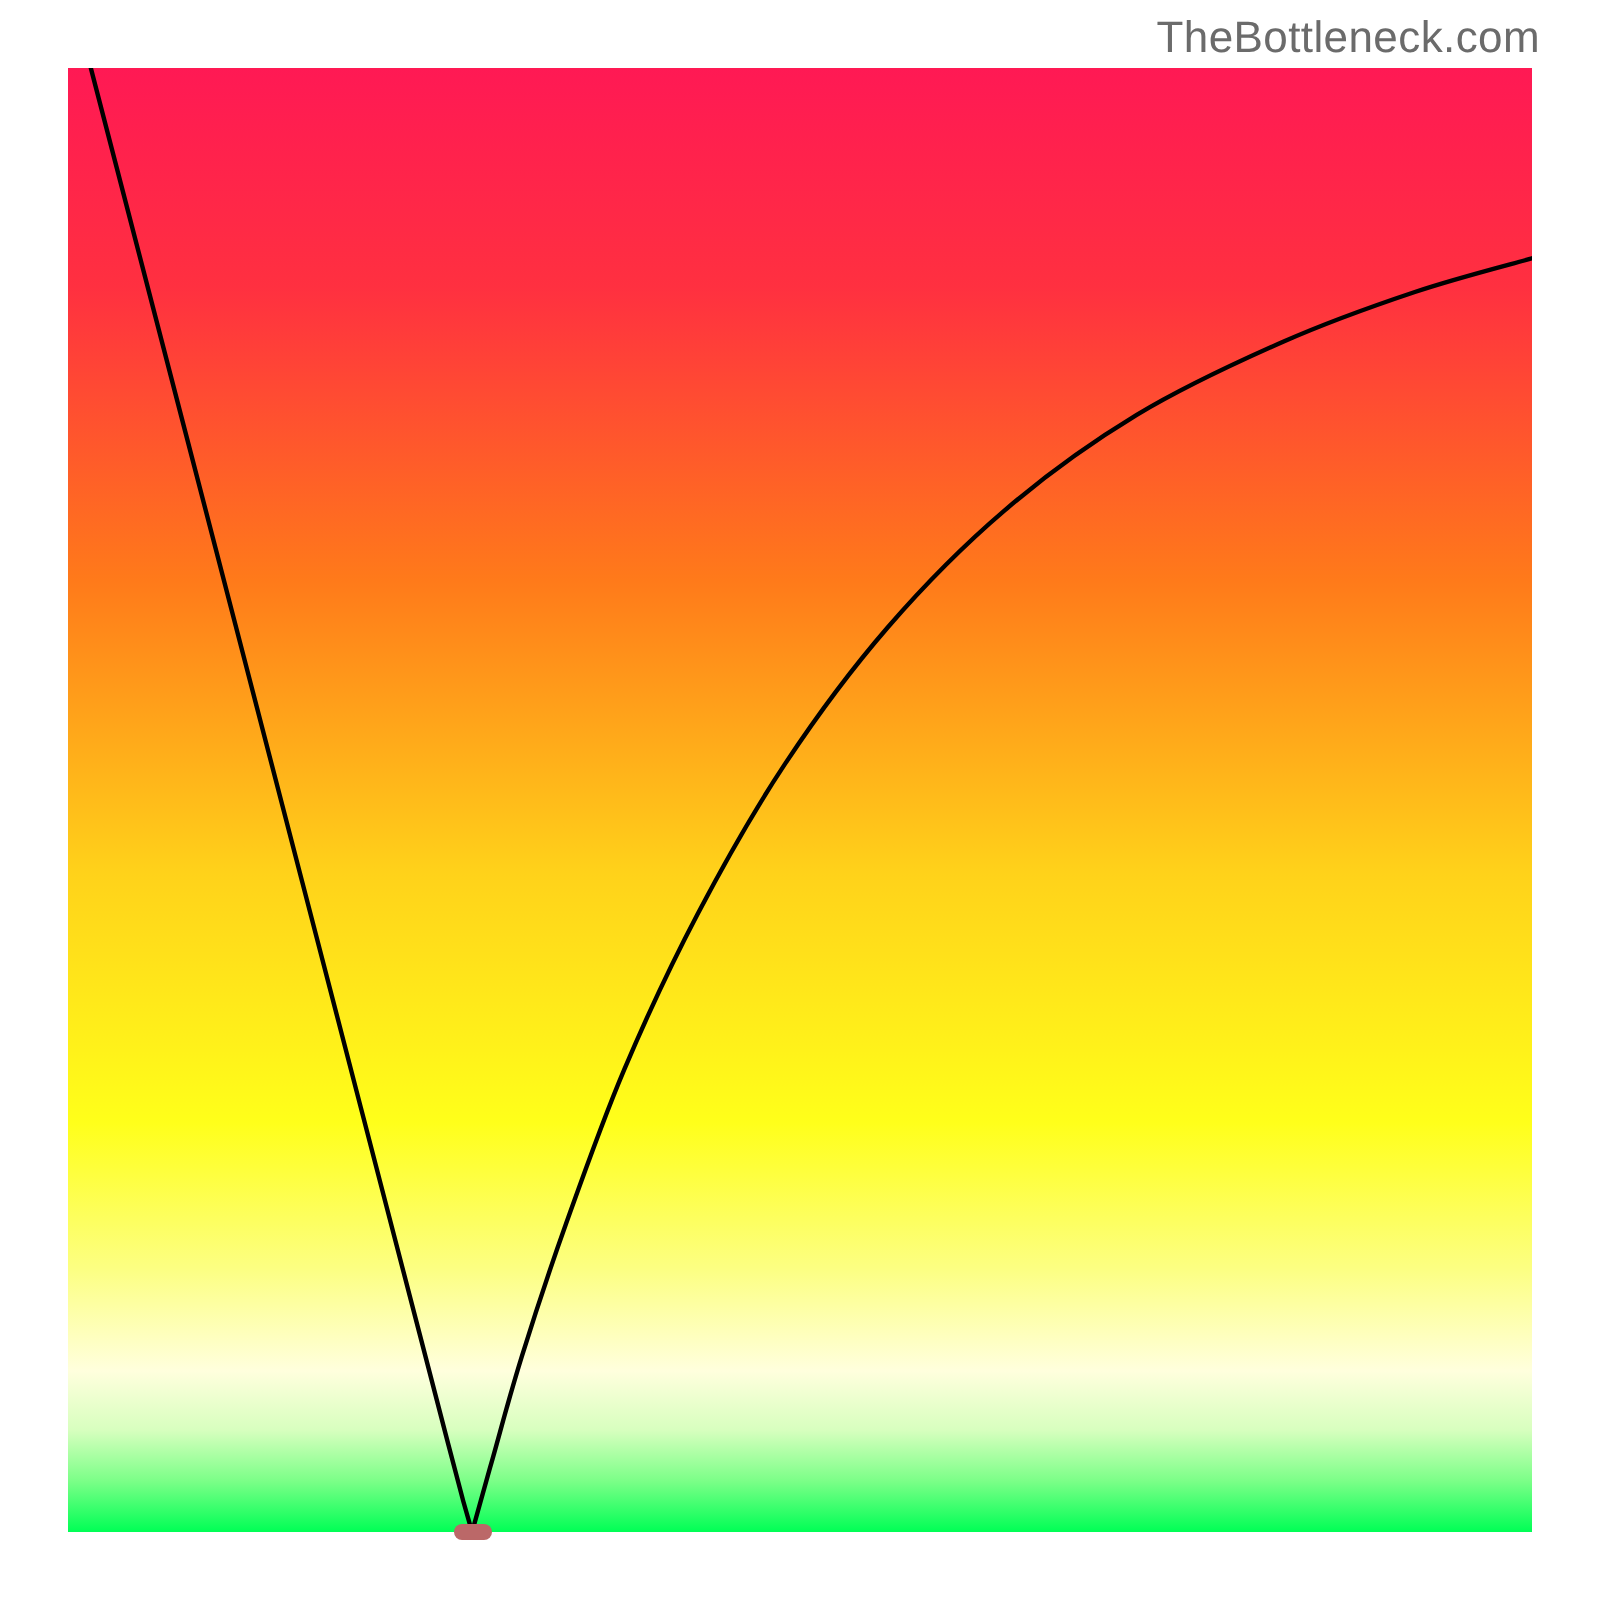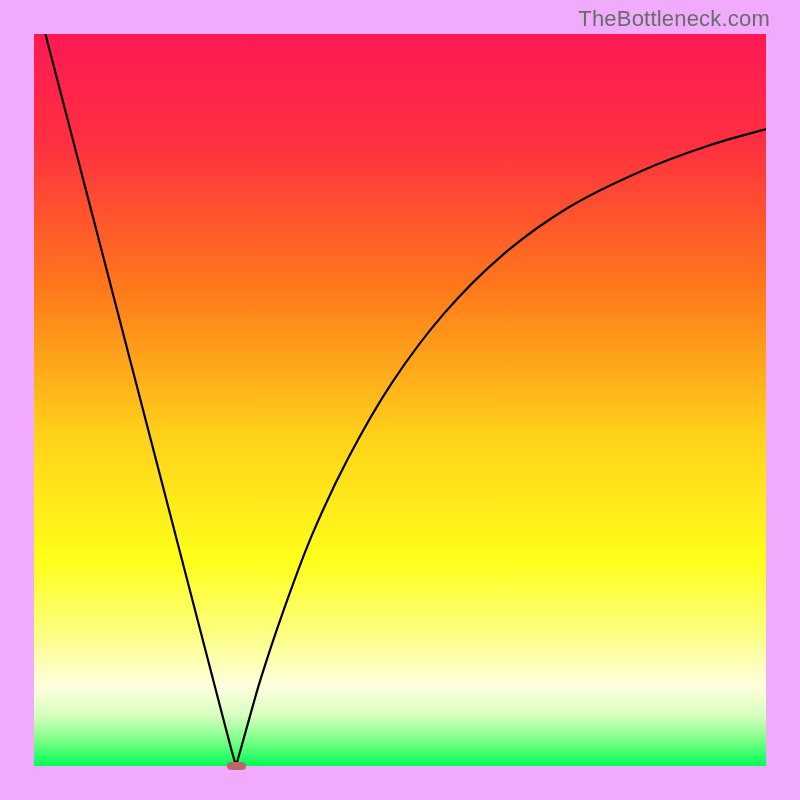--- a/index.html
+++ b/index.html
@@ -8,21 +8,21 @@
     width: 800px;
     height: 800px;
     overflow: hidden;
     background: #000;
     font-family: Arial, Helvetica, sans-serif;
   }
   .frame {
     position: relative;
     width: 800px;
     height: 800px;
-    background: #f0abfc;
+    background: #ffffff;
   }
   .plot-area {
     position: absolute;
     left: 34px;
     top: 34px;
     width: 732px;
     height: 732px;
   }
   .gradient-bg {
     position: absolute;

